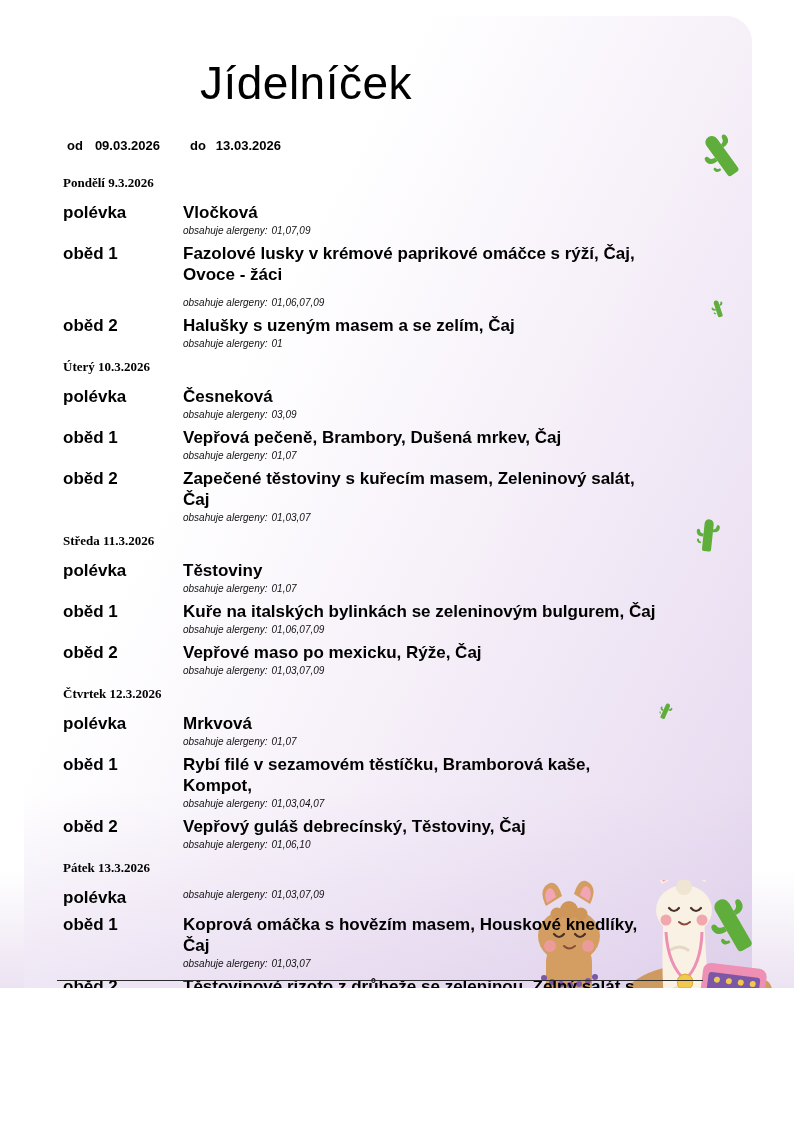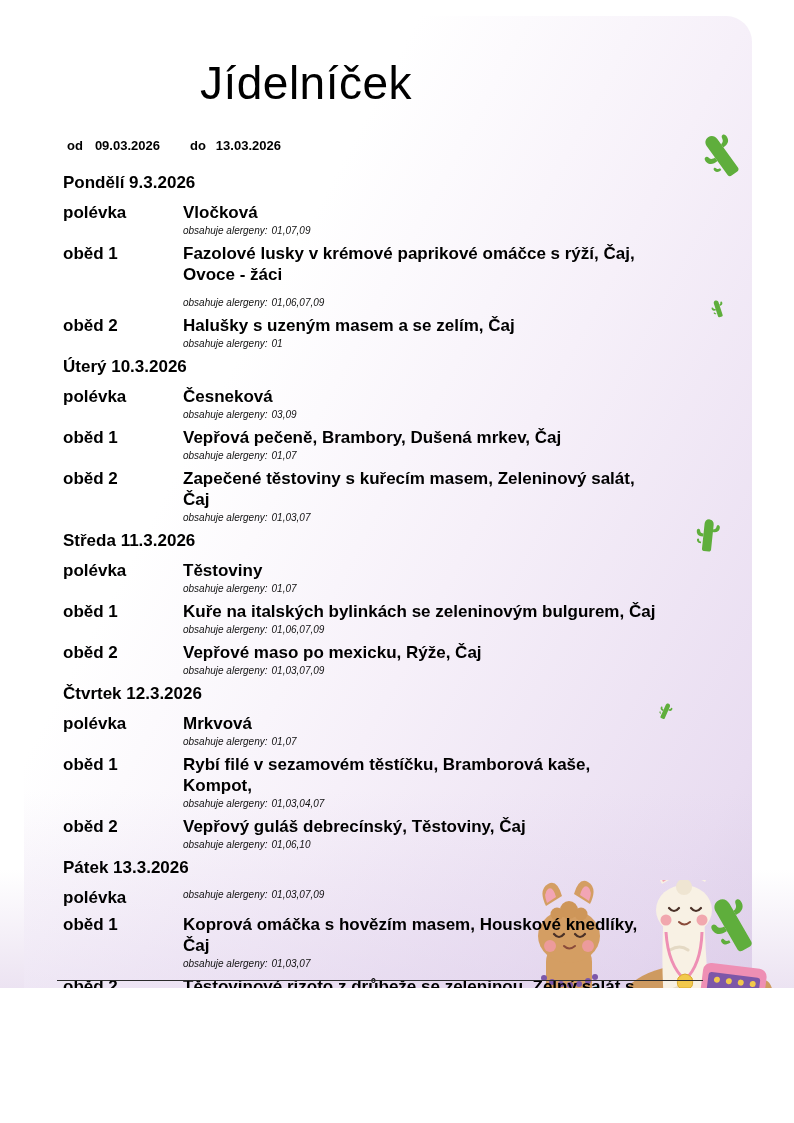--- a/index.html
+++ b/index.html
@@ -22,21 +22,21 @@
     position:absolute;top:56px;left:0;width:612px;text-align:center;
     font-size:46px;letter-spacing:.5px;
   }
   .date-range{position:absolute;top:138px;left:67px;font-size:13px;font-weight:bold;}
   .date-range .dfrom{margin-left:12px;}
   .date-range .dto-label{margin-left:30px;}
   .date-range .dto{margin-left:10px;}
 
   .menu{position:absolute;left:63px;top:172px;width:600px;}
   .day{margin-bottom:0;}
-  .day-heading{font-size:17px;font-weight:bold;line-height:22px;margin:0 0 8px 0;}
+  .day-heading{font-size:13px;font-weight:bold;line-height:22px;margin:0 0 8px 0;font-family:Liberation Serif, serif;}
   .meal-row{display:grid;grid-template-columns:120px 1fr;margin-bottom:6px;}
   .meal-label{font-size:17px;font-weight:bold;line-height:21px;}
   .dish{font-size:17px;font-weight:bold;line-height:21px;max-width:565px;white-space:pre-line;}
   .allergen-note{grid-column:2;font-size:10px;font-style:italic;line-height:12px;margin-top:2px;color:#111;}
   .allergen-note .codes{margin-left:4px;}
   .allergen-note.after-wrap{margin-top:12px;}
 
   .separator{position:absolute;left:57px;top:980px;width:646px;border-top:1.5px solid #2a2a2a;}
 
   .footer-allergens{position:absolute;left:63px;top:990px;font-size:15px;display:grid;

